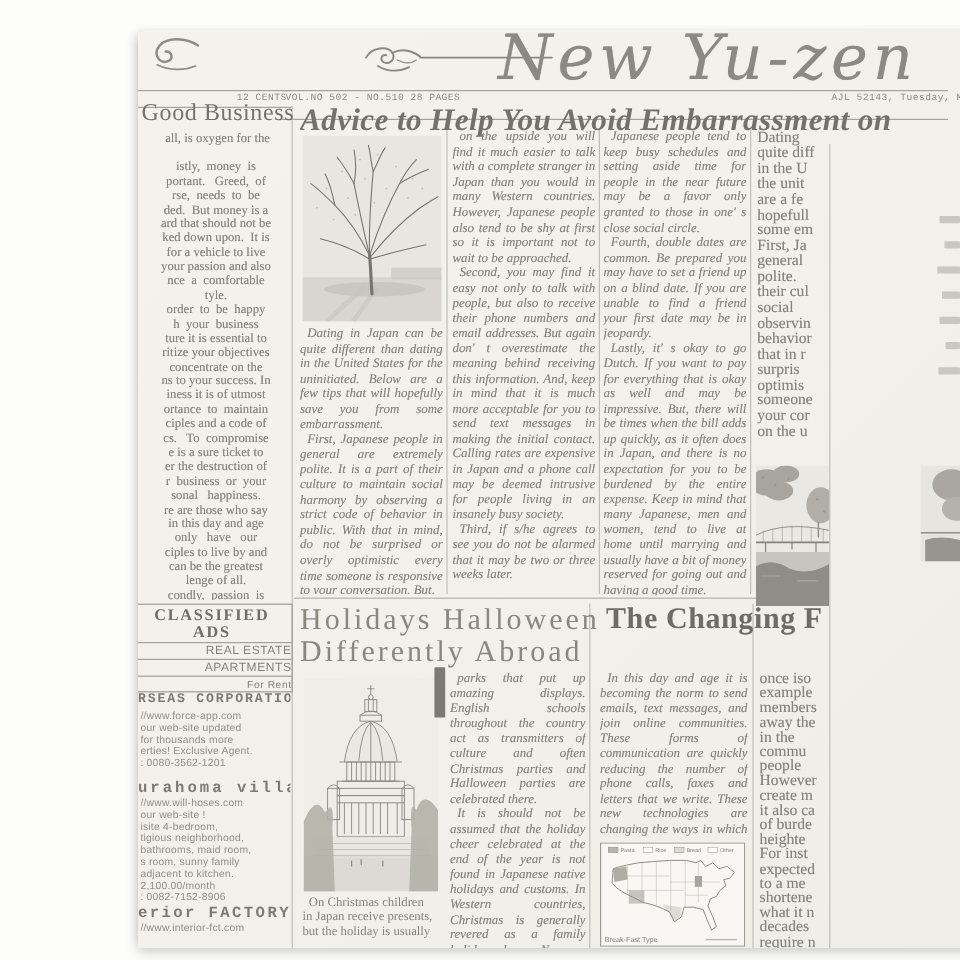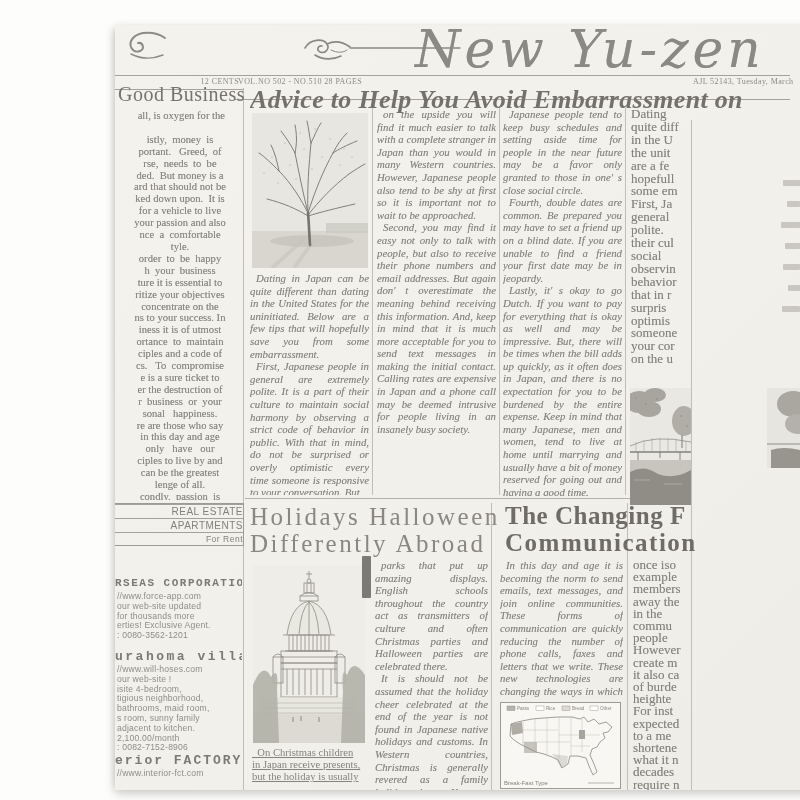--- a/index.html
+++ b/index.html
@@ -8,21 +8,21 @@
   .paper{position:absolute;left:115px;top:25px;width:794px;height:765px;
          background:linear-gradient(135deg,#f3f2ed 0%,#f1f0ea 55%,#edece6 100%);
          overflow:hidden;
          box-shadow:0 4px 9px rgba(90,90,85,.28), -4px 0 8px -4px rgba(90,90,85,.25);}
   .abs{position:absolute;}
   
   .masthead-title{left:300px;top:-6px;font-family:"DejaVu Serif",serif;font-style:italic;
     font-size:52px;letter-spacing:4px;color:#8b8983;white-space:nowrap;
     text-shadow:0 0 .6px rgba(139,137,131,.5);}
   .dateline{top:50px;height:12px;border-top:1px solid #a4a29b;border-bottom:1px solid #a4a29b;
-    font-size:8px;color:#8c8a83;font-family:Liberation Serif, serif;letter-spacing:.4px;}
+    font-size:8px;color:#8c8a83;font-family:Liberation Mono, monospace;letter-spacing:.4px;}
   .dl-left{left:0;width:124px;text-align:right;padding:1px 4px 0 0;}
   .dl-mid{left:120px;width:555px;padding-top:11px;}
   .dl-vol{position:absolute;left:3px;top:1px;white-space:nowrap;}
   .dl-date{position:absolute;left:458px;top:1px;white-space:nowrap;}
   
   .vr{width:1px;background:#c0beb6;}
   .hr{height:1px;background:#b4b2aa;}
   
   .lc-head{left:3px;top:58px;font-size:20px;color:#75736c;letter-spacing:.5px;}
   .lc-body{left:3px;top:85px;width:124px;font-size:10.6px;line-height:11.9px;
@@ -43,21 +43,21 @@
   .coltxt{font-size:10.8px;line-height:12.6px;color:#85837d;text-align:justify;
     overflow:hidden;text-shadow:0 0 .5px rgba(133,131,125,.5);}
   .coltxt p.para{margin:0;text-indent:6px;font-style:italic;}
   .linestxt{font-size:13px;line-height:12.9px;color:#85837d;white-space:pre;
     overflow:hidden;text-shadow:0 0 .5px rgba(133,131,125,.5);}
   
   .hol-head{left:135px;top:478px;font-size:25px;line-height:27px;color:#8a887e;
     letter-spacing:2.5px;white-space:nowrap;}
   .chg-head{left:390px;top:478px;width:194px;font-size:25px;line-height:26.5px;font-weight:bold;
     color:#6e6c65;white-space:nowrap;overflow:hidden;letter-spacing:.5px;}
-  .caption{font-size:10.6px;line-height:12.2px;color:#85837d;white-space:pre;overflow:hidden;text-decoration:underline;}
+  .caption{font-size:10.6px;line-height:12.2px;color:#85837d;white-space:pre;overflow:hidden;}
   .ornament-bar{background:#5e5c56;opacity:.8;border-radius:1px;}
   .stub{position:absolute;height:6px;background:#b3b1a9;opacity:.65;border-radius:1px;}
   svg{display:block;}
 </style>
 </head>
 <body>
 
 <div class="paper">
 
   <svg class="abs" style="left:2px;top:5px" width="52" height="30" viewBox="0 0 52 30">
@@ -89,20 +89,24 @@
   <div class="abs vr" style="left:510px;top:83px;height:387px"></div>
   <div class="abs vr" style="left:576px;top:95px;height:670px"></div>
   <div class="abs vr" style="left:376px;top:478px;height:287px"></div>
   <div class="abs vr" style="left:512px;top:478px;height:287px"></div>
   <div class="abs hr" style="left:130px;top:473px;width:446px"></div>
 
   <div class="abs lc-head">Good Business</div>
   <div class="abs lc-body" style="height:390px"> all, is oxygen for the<br><br>istly,  money  is<br>portant.   Greed,  of<br>rse,  needs  to  be<br>ded.  But money is a<br>ard that should not be<br>ked down upon.  It is<br>for a vehicle to live<br>your passion and also<br>nce  a  comfortable<br>tyle.<br>order  to  be  happy<br>h  your  business<br>ture it is essential to<br>ritize your objectives<br>concentrate on the<br>ns to your success. In<br>iness it is of utmost<br>ortance  to  maintain<br>ciples and a code of<br>cs.   To  compromise<br>e is a sure ticket to<br>er the destruction of<br>r  business  or  your<br>sonal   happiness.<br>re are those who say<br>in this day and age<br>only   have   our<br>ciples to live by and<br>can be the greatest<br>lenge of all.<br>condly,  passion  is</div>
 
   <div class="abs classified">
+    <div class="cl-title">
+      <div>CLASSIFIED</div>
+      <div>ADS</div>
+    </div>
     <div class="cl-row">REAL ESTATE</div>
     <div class="cl-row">APARTMENTS</div>
     <div class="cl-row small">For Rent</div>
   </div>
 
   <div class="abs listing-name" style="left:0;top:552px">RSEAS CORPORATION</div>
   <div class="abs listing-lines" style="left:2px;top:567px;height:50px">//www.force-app.com<br>our web-site updated<br>for thousands more<br>erties! Exclusive Agent.<br>: 0080-3562-1201</div>
   <div class="abs listing-name" style="left:0;top:624px;font-size:13px;letter-spacing:2.5px">urahoma villa</div>
   <div class="abs listing-lines" style="left:2px;top:640px;height:90px">//www.will-hoses.com<br>our web-site !<br>isite 4-bedroom,<br>tigious neighborhood,<br>bathrooms, maid room,<br>s room, sunny family<br>adjacent to kitchen.<br>2,100.00/month<br>: 0082-7152-8906</div>
   <div class="abs listing-name" style="left:0;top:728px;font-size:13px;letter-spacing:2px">erior FACTORY</div>
@@ -153,20 +157,21 @@
         <circle cx="44" cy="66" r=".8"></circle>
     </g>
   </svg>
   <div class="abs coltxt" style="left:135px;top:247px;width:119px;height:223px">
       <p class="para">Dating in Japan can be quite different than dating in the United States for the uninitiated.  Below are a few tips that will hopefully save you from some embarrassment.</p>
       <p class="para">First, Japanese people in general are extremely polite.  It is a part of their culture to maintain social harmony by observing a strict code of behavior in public.  With that in mind, do not be surprised or overly optimistic every time someone is responsive to your conversation.  But,</p>
     </div>
   <div class="abs coltxt" style="left:262px;top:83px;width:119px;height:388px">
       <p class="para">on the upside you will find it much easier to talk with a complete stranger in Japan than you would in many Western countries.  However, Japanese people also tend to be shy at first so it is important not to wait to be approached.</p>
       <p class="para">Second, you may find it easy not only to talk with people, but also to receive their phone numbers and email addresses.  But again don' t overestimate the meaning behind receiving this information.  And, keep in mind that it is much more acceptable for you to send text messages in making the initial contact.  Calling rates are expensive in Japan and a phone call may be deemed intrusive for people living in an insanely busy society.</p>
+      <p class="para">Third, if s/he agrees to see you do not be alarmed that it may be two or three weeks later.</p>
     </div>
   <div class="abs coltxt" style="left:388px;top:83px;width:119px;height:388px">
       <p class="para">Japanese people tend to keep busy schedules and setting aside time for people in the near future may be a favor only granted to those in one' s close social circle.</p>
       <p class="para">Fourth, double dates are common.  Be prepared you may have to set a friend up on a blind date.  If you are unable to find a friend your first date may be in jeopardy.</p>
       <p class="para">Lastly, it' s okay to go Dutch.  If you want to pay for everything that is okay as well and may be impressive.  But, there will be times when the bill adds up quickly, as it often does in Japan, and there is no expectation for you to be burdened by the entire expense.  Keep in mind that many Japanese, men and women, tend to live at home until marrying and usually have a bit of money reserved for going out and having a good time.</p>
     </div>
   <div class="abs linestxt" style="left:516px;top:83px;width:59px;height:262px">Dating<br>quite diff<br>in the U<br>the unit<br>are a fe<br>hopefull<br>some em<br>First, Ja<br>general<br>polite.<br>their cul<br>social<br>observin<br>behavior<br>that in r<br>surpris<br>optimis<br>someone<br>your cor<br>on the u</div>
 
   <svg class="abs" style="left:515px;top:363px" width="61" height="117" viewBox="0 0 61 117">
     <rect width="61" height="117" fill="#e9e8e2"></rect>
@@ -243,21 +248,20 @@
   <div class="abs caption" style="left:137px;top:722px;width:118px;height:40px">  On Christmas children<br>in Japan receive presents,<br>but the holiday is usually</div>
 
   <div class="abs ornament-bar" style="left:247px;top:531px;width:9px;height:42px"></div>
   <div class="abs coltxt" style="left:260px;top:534px;width:113px;height:233px">
       <p class="para">parks that put up amazing displays.  English schools throughout the country act as transmitters of culture and often Christmas parties and Halloween parties are celebrated there.</p>
       <p class="para">It is should not be assumed that the holiday cheer celebrated at the end of the year is not found in Japanese native holidays and customs. In Western countries, Christmas is generally revered as a family holiday, whereas New</p>
     </div>
 
   <div class="abs chg-head">
     <div>The Changing F</div>
-    <div style="letter-spacing:1.5px">Communication</div>
   </div>
   <div class="abs coltxt" style="left:385px;top:534px;width:123px;height:141px">
       <p class="para">In this day and age it is becoming the norm to send emails, text messages, and join online communities.  These forms of communication are quickly reducing the number of phone calls, faxes and letters that we write.  These new technologies are changing the ways in which we</p>
     </div>
 
   <svg class="abs" style="left:385px;top:677px" width="121" height="87" viewBox="0 0 121 87">
     <rect x=".5" y=".5" width="120" height="86" fill="#f8f7f3" stroke="#9d9b93"></rect>
     <g font-family="Liberation Sans, sans-serif" font-size="4.6" fill="#8a887f">
       <rect x="7" y="4" width="8" height="4.5" fill="#b5b3ab" stroke="#8a887f" stroke-width=".4"></rect>
       <text x="17" y="8">Pasta</text>

